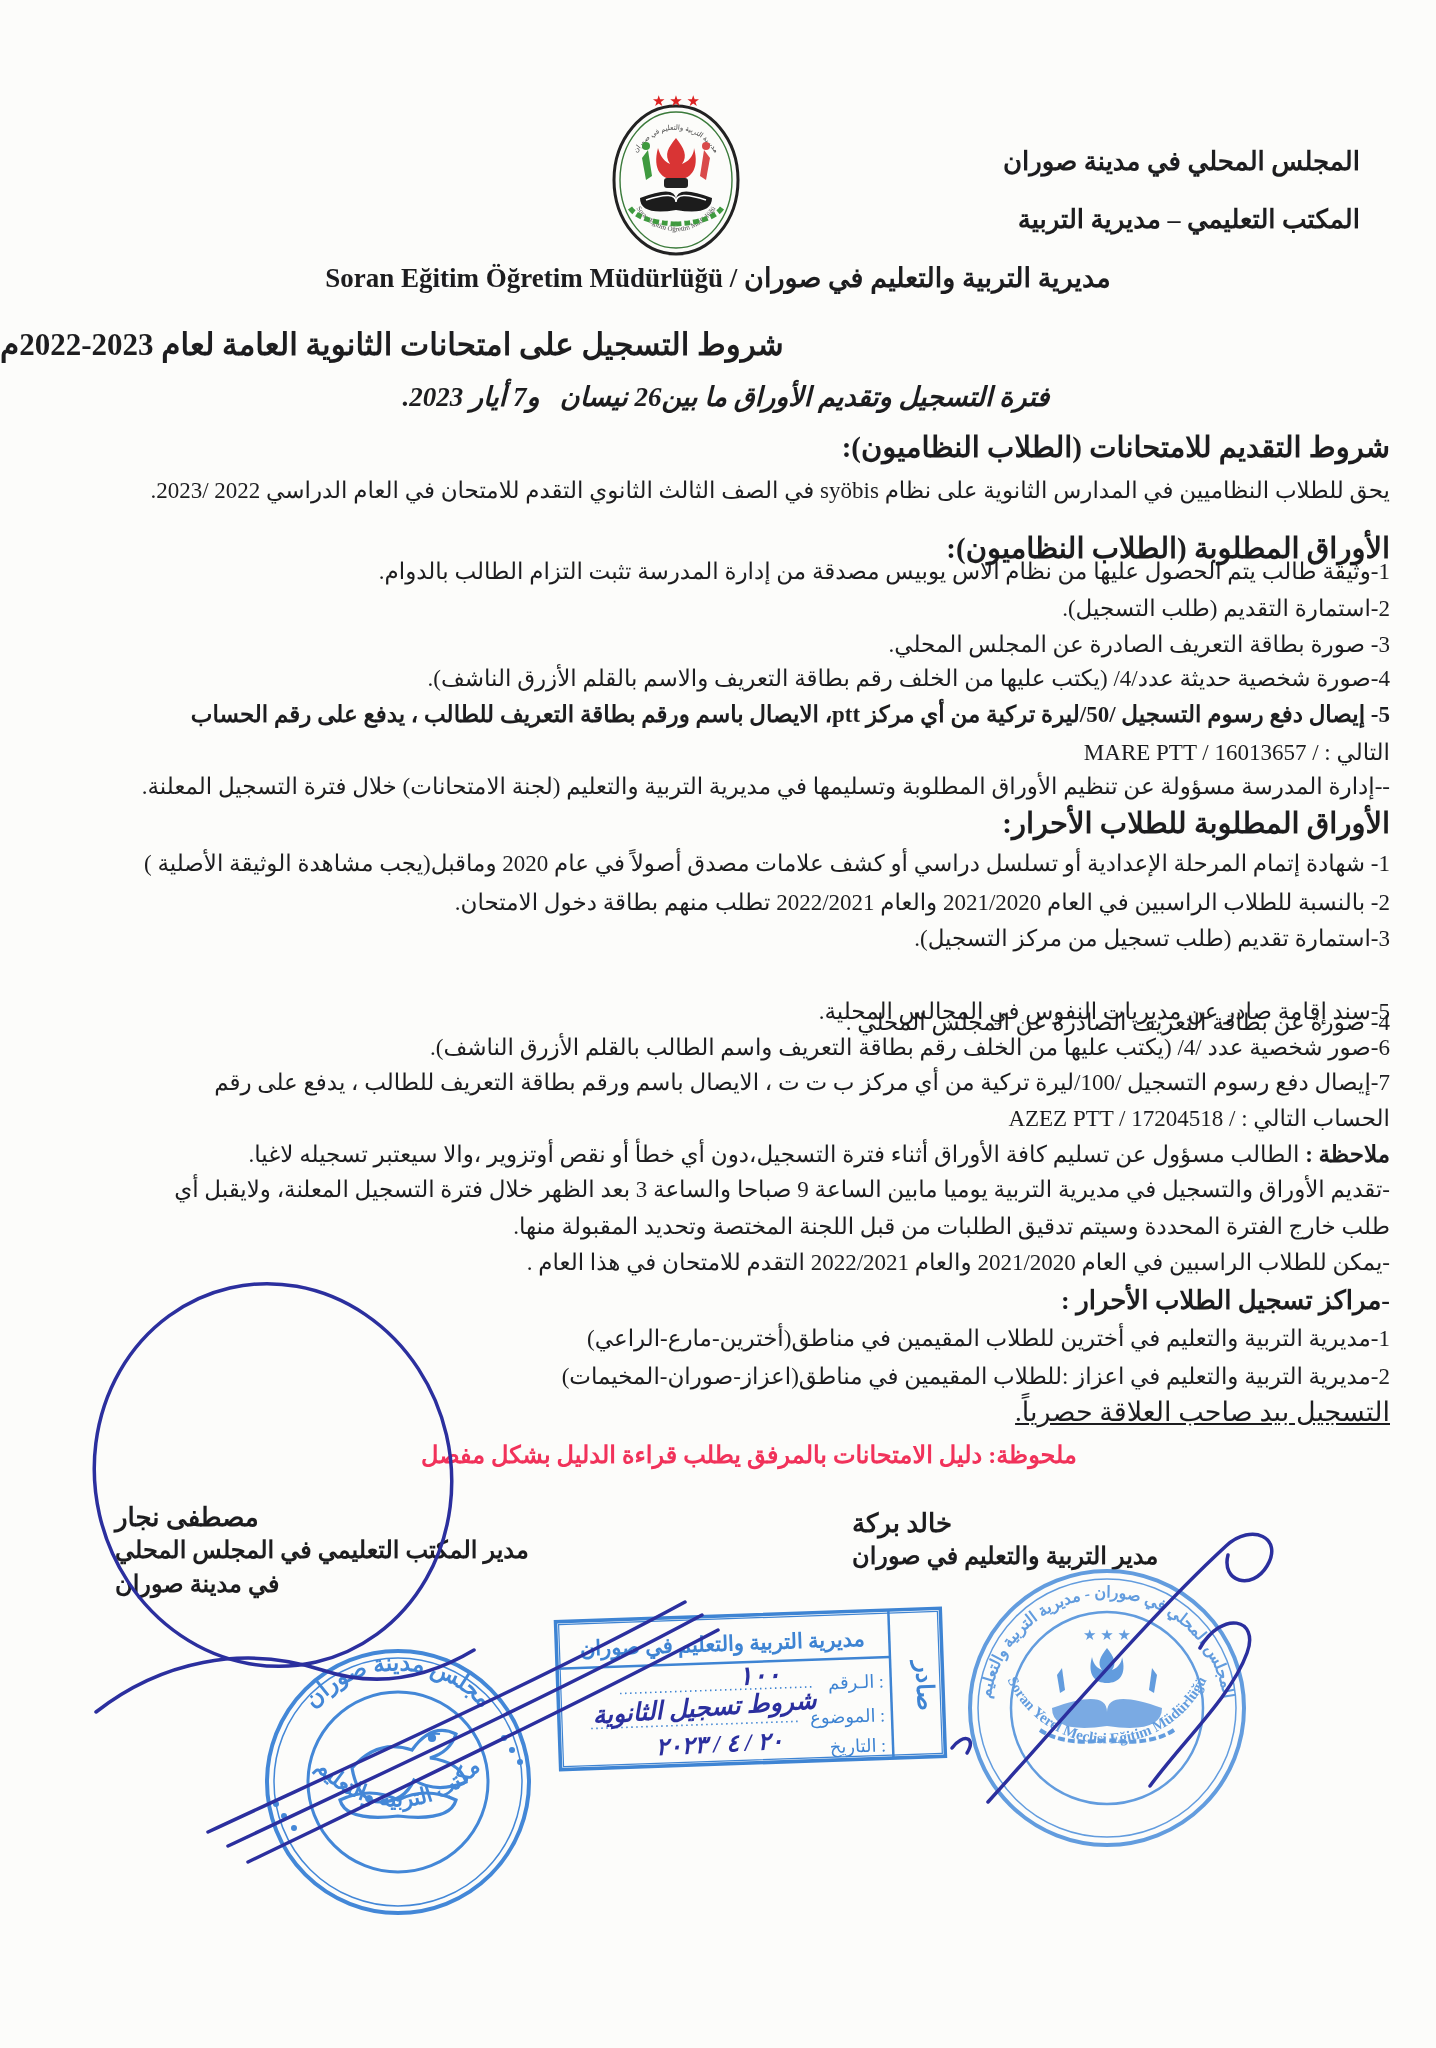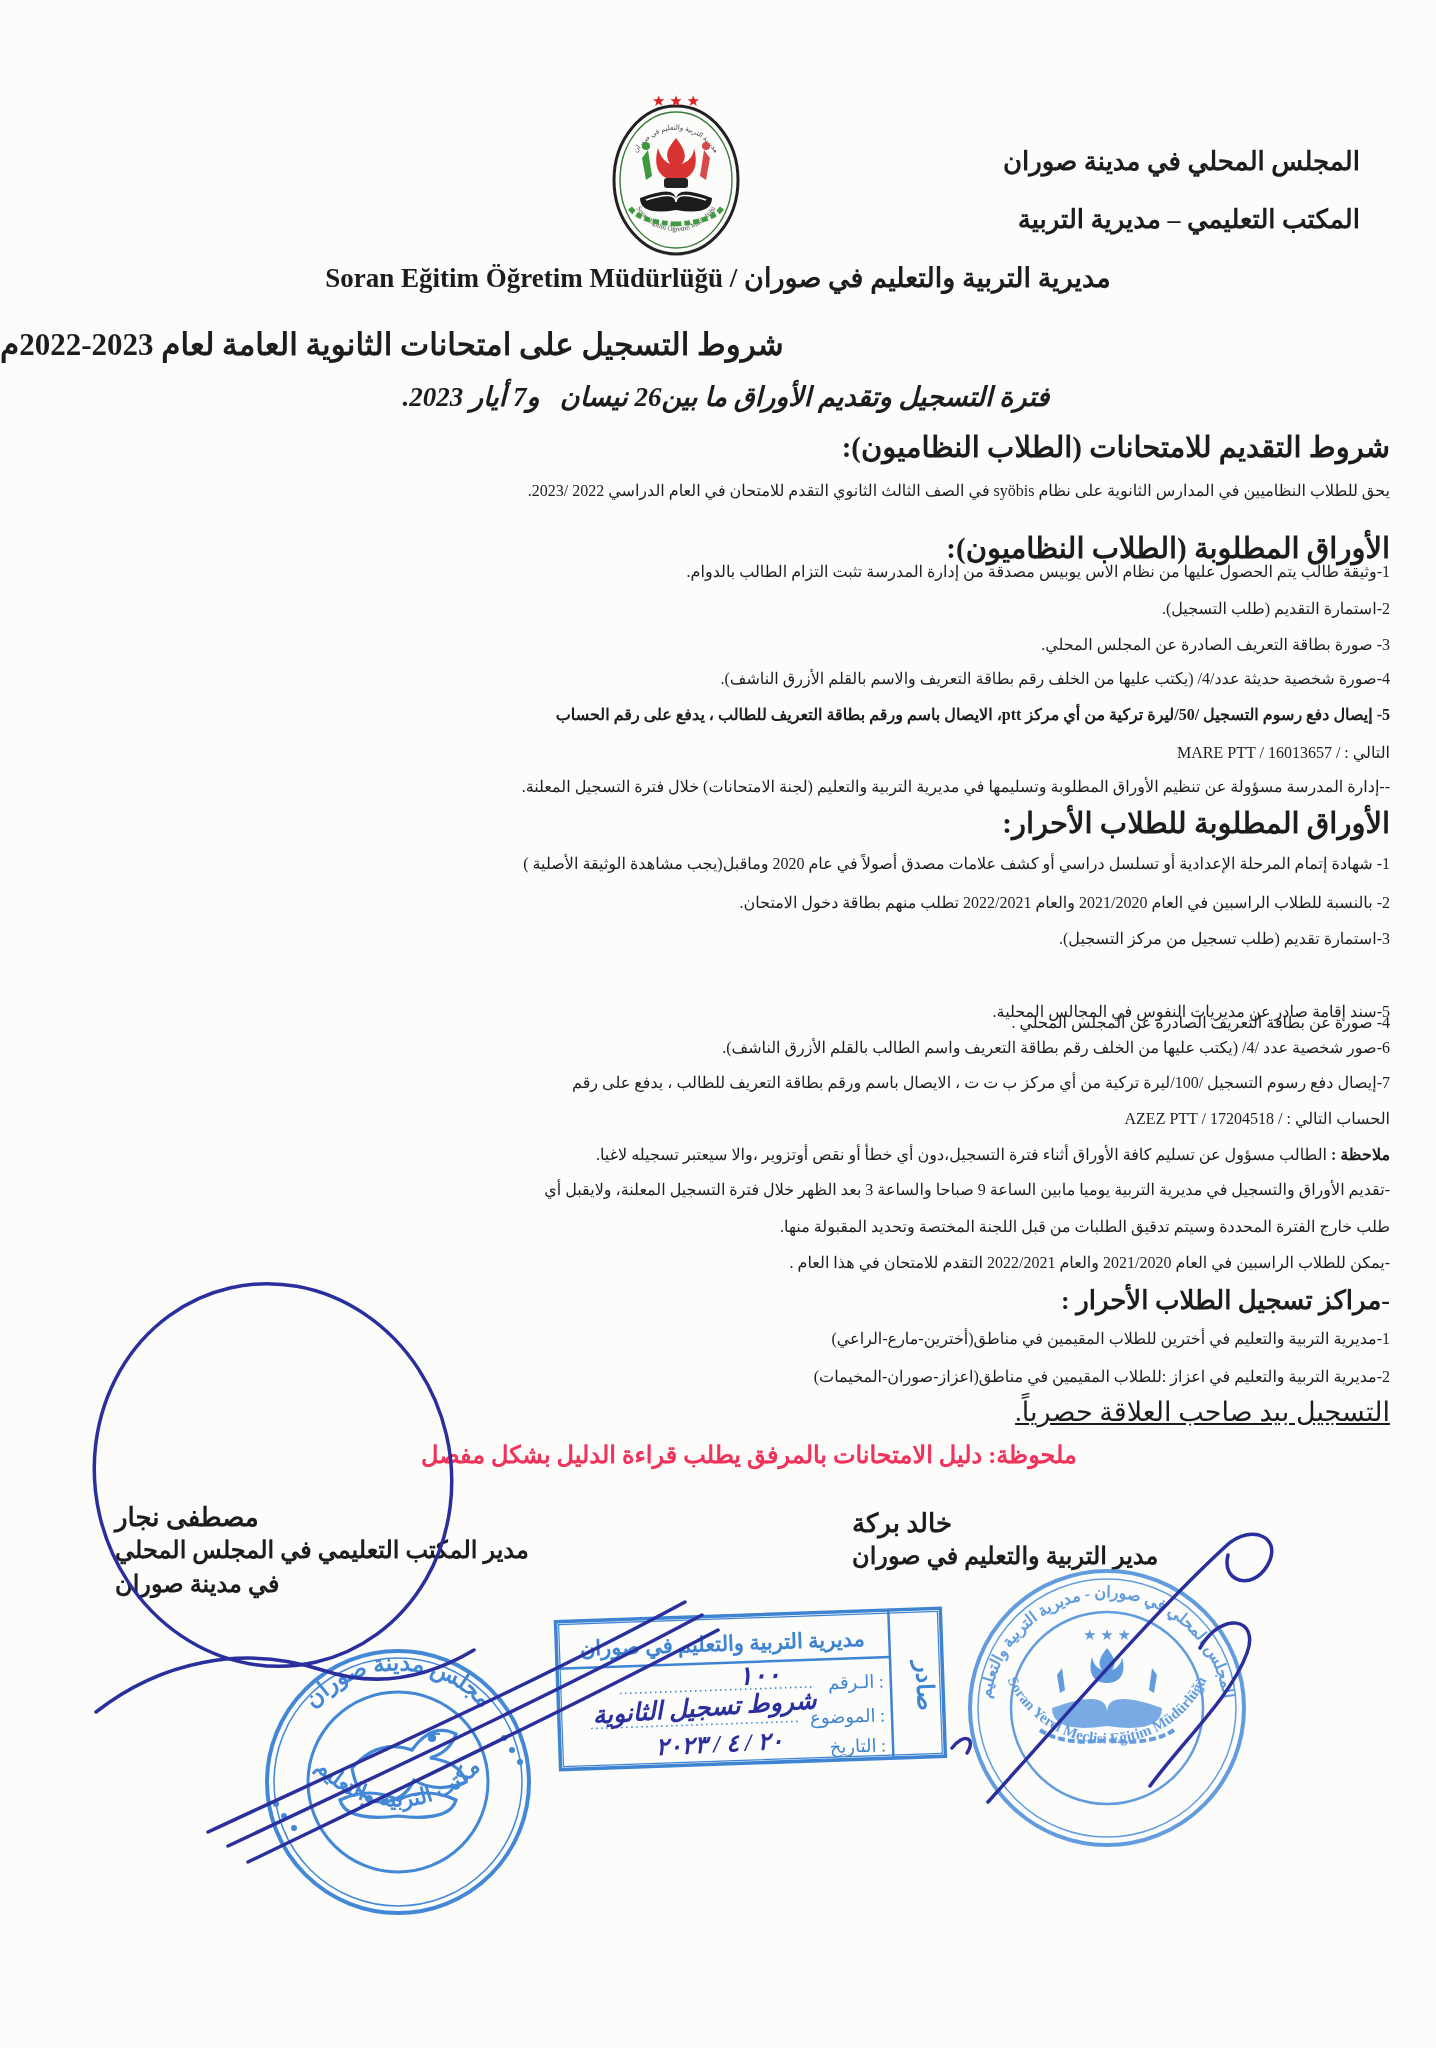--- a/index.html
+++ b/index.html
@@ -1,19 +1,19 @@
 <!DOCTYPE html>
 <html lang="ar"><head>
 <meta charset="utf-8">
 <style>
   html,body{margin:0;padding:0;background:#888;}
   .page{position:relative;width:1436px;height:2048px;background:#fcfcfa;overflow:hidden;
         font-family:"Liberation Serif","DejaVu Serif",serif;color:#1d1d1f;}
   .ln{position:absolute;right:46px;left:50px;direction:rtl;text-align:right;
-      font-size:16px;line-height:30px;color:#1d1d1f;}
+      font-size:23px;line-height:30px;color:#1d1d1f;}
   .hd{font-weight:bold;font-size:29px;line-height:34px;}
   .org{position:absolute;right:76px;direction:rtl;text-align:right;font-weight:bold;font-size:26px;}
   .bilingual{position:absolute;top:262px;left:0;right:0;direction:rtl;text-align:center;
              font-weight:bold;font-size:27px;}
   .title{position:absolute;top:326px;left:0;right:0;direction:rtl;text-align:left;
          font-weight:bold;font-size:31px;}
   .subtitle{position:absolute;top:381px;left:0;right:0;direction:rtl;text-align:center;
             font-weight:bold;font-style:italic;font-size:27px;white-space:pre-wrap;transform:translateX(8px);}
   .acct{direction:rtl;}
   .red{color:#f1325a;font-weight:bold;font-size:24px;}

